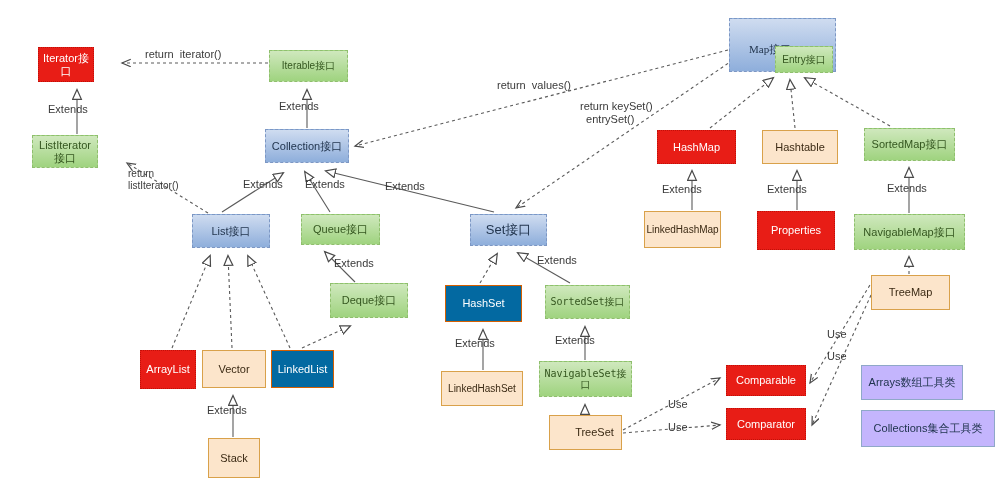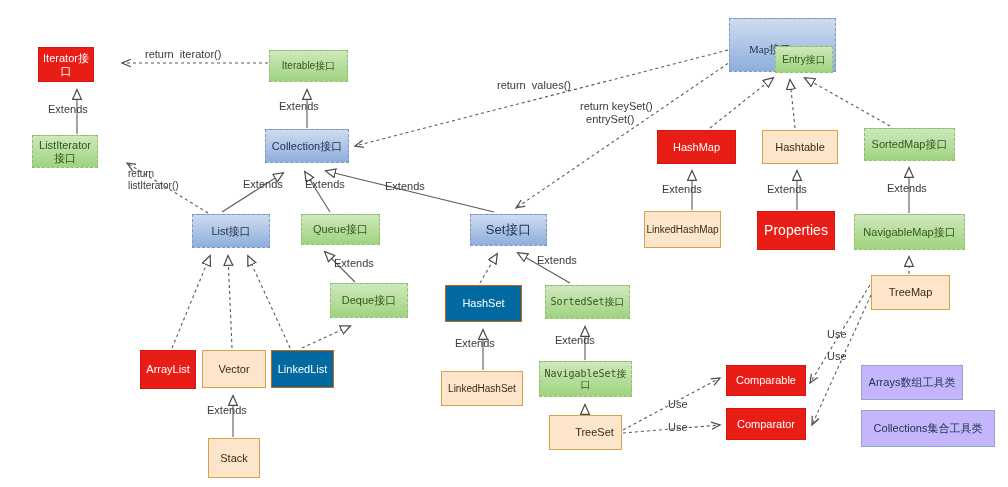--- a/index.html
+++ b/index.html
@@ -168,21 +168,21 @@
     </div>
   <div class="node peach" style="left: 762px; top: 130px; width: 76px; height: 34px; font-size: 11px;">
       <span>Hashtable</span>
     </div>
   <div class="node green" style="left: 864px; top: 128px; width: 91px; height: 33px; font-size: 11px;">
       <span>SortedMap接口</span>
     </div>
   <div class="node peach" style="left: 644px; top: 211px; width: 77px; height: 37px; font-size: 10px;">
       <span>LinkedHashMap</span>
     </div>
-  <div class="node red" style="left: 757px; top: 211px; width: 78px; height: 39px; font-size: 14px;">
+  <div class="node red" style="left: 757px; top: 211px; width: 78px; height: 39px; font-size: 11px;">
       <span>Properties</span>
     </div>
   <div class="node green" style="left: 854px; top: 214px; width: 111px; height: 36px; font-size: 11px; text-align: right;">
       <span>NavigableMap接口</span>
     </div>
   <div class="node peach" style="left: 871px; top: 275px; width: 79px; height: 35px; font-size: 11px;">
       <span>TreeMap</span>
     </div>
   <div class="node red" style="left: 726px; top: 365px; width: 80px; height: 31px; font-size: 11px;">
       <span>Comparable</span>

